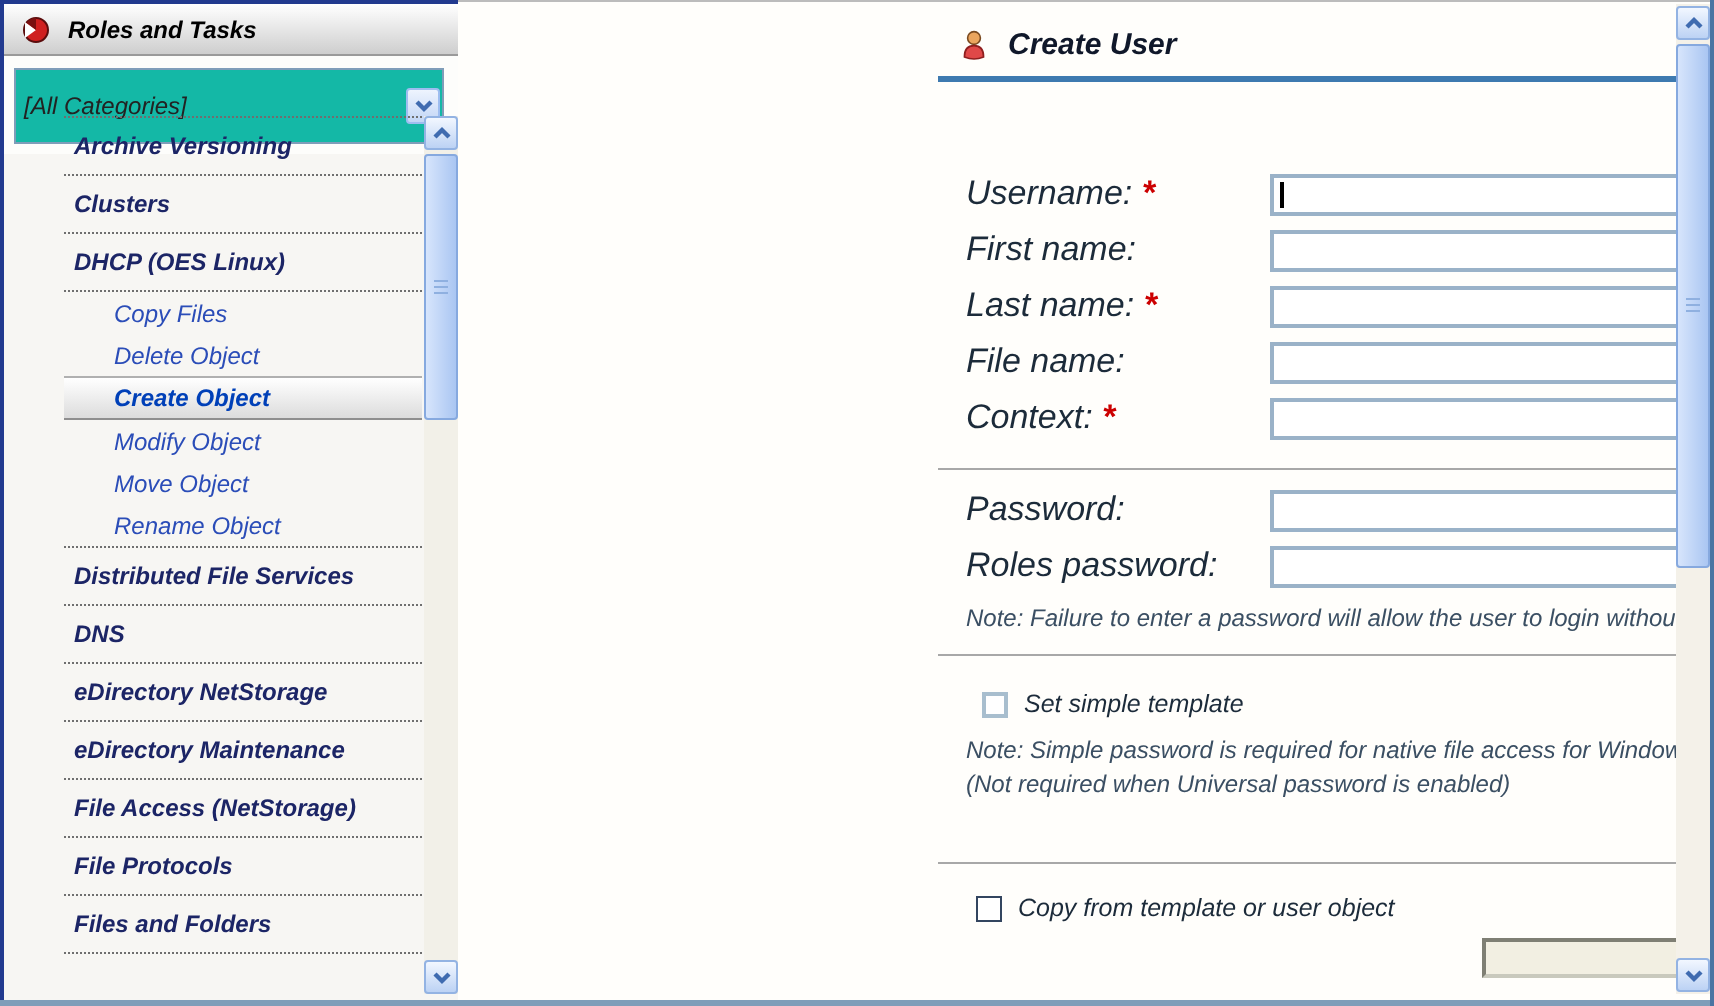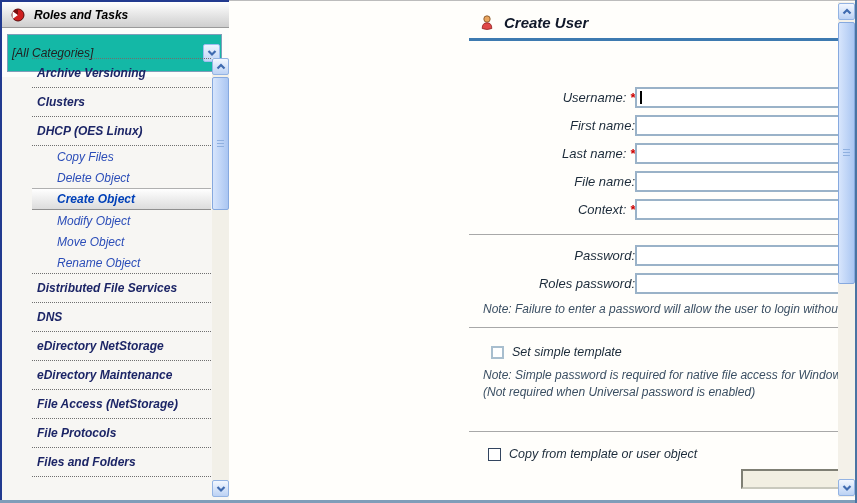--- a/index.html
+++ b/index.html
@@ -54,21 +54,21 @@
           border-top:1px solid #bcbcbc; }
   .content { position:absolute; left:240px; top:0; width:591px; }
 
   .page-header { position:relative; margin-top:10px; padding-left:10px; display:flex; align-items:center; gap:9px; height:22px; }
   .page-title { font-size:15px; font-weight:bold; color:#10182a; }
   .rule { height:3px; background:#3e7ab0; margin-top:5px; }
   .required-note { text-align:right; padding-right:10px; color:#cc0000; font-size:12px; margin-top:3px; }
 
   .form { padding-left:14px; margin-top:25px; }
   .frow { display:flex; align-items:center; height:28px; }
-  .flabel { width:152px; font-size:13px; color:#1c2b3a; flex:none;text-align:right; }
+  .flabel { width:152px; font-size:17px; color:#1c2b3a; flex:none; }
   .req { color:#cc0000; font-weight:bold; }
   .tinput { width:282px; height:21px; border:2px solid #9ab2c8; background:#fff; flex:none;
             font-size:12px; padding:0 3px; display:flex; align-items:center; }
   .caret { width:2px; height:13px; background:#000; }
 
   .divider { height:1px; background:#a8a8a8; margin-right:11px; }
   .note { padding-left:14px; font-size:12px; color:#3b4f63; }
 
   .chkrow { display:flex; align-items:center; gap:8px; padding-left:22px; }
   .chk { width:13px; height:13px; background:#fff; flex:none; cursor:pointer; }

